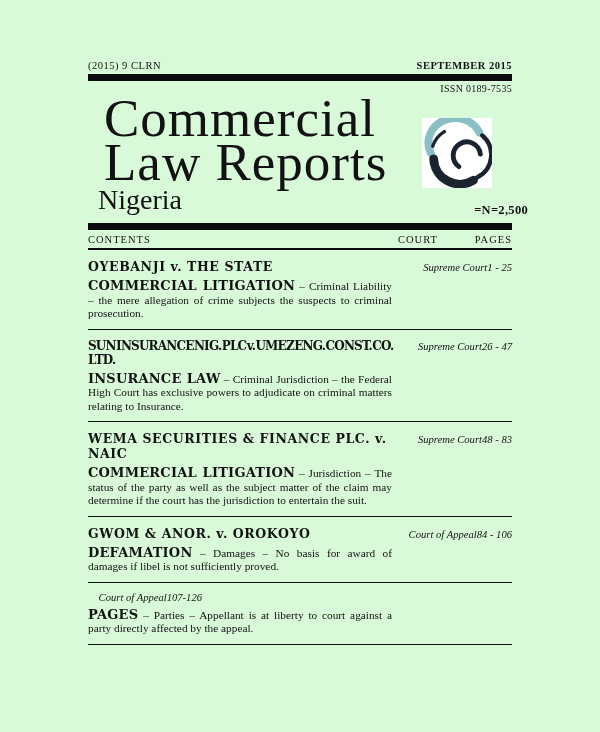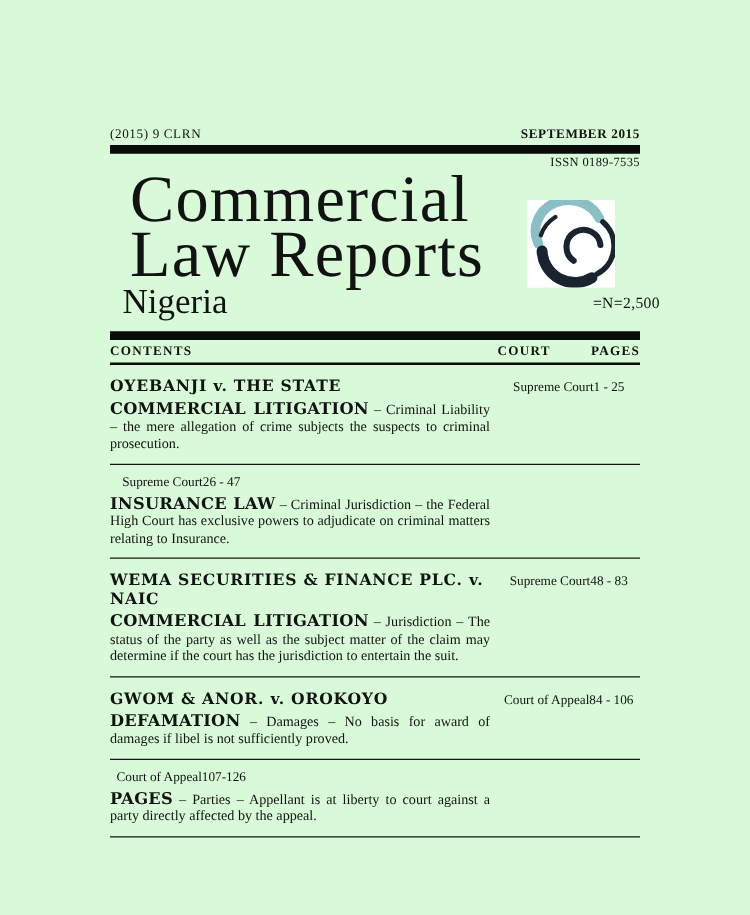--- a/index.html
+++ b/index.html
@@ -6,67 +6,67 @@
   html,body { width:600px; height:732px; }
   body {
     font-family:"Liberation Serif", serif;
     color:#121212;
     overflow:hidden;
   }
   .content {
     position:relative;
     margin-left:88px;
     width:424px;
-    padding-top:102px;
+    padding-top:60px;
   }
   
   .toprow {
     display:flex; justify-content:space-between; align-items:baseline;
     font-size:10.5px; letter-spacing:0.5px;
   }
   .issue-date { font-weight:bold; }
   .rule-thick { height:7px; background:#0b0b0b; margin-top:3px; }
   .issn-row { text-align:right; font-size:10px; letter-spacing:0.3px; margin-top:2px; }
 
   
   .masthead { position:relative; padding:2px 0 4px 16px; }
   .m-line1, .m-line2 { font-size:53px; line-height:44px; letter-spacing:1px; white-space:nowrap; }
   .m-line3 { font-size:28px; line-height:32px; margin-left:-6px; }
   .logo-box {
     position:absolute; right:20px; top:24px;
     width:70px; height:70px; background:#ffffff;
   }
   .logo-box svg { width:100%; height:100%; display:block; }
   .price {
-    position:absolute; right:-16px; bottom:12px;
-    font-weight:normal; font-size:12.5px; letter-spacing:0.3px;text-align:center;
+    position:absolute; right:-16px; bottom:2px;
+    font-weight:bold; font-size:12.5px; letter-spacing:0.3px;text-align:center;
   }
 
   
   .c-header {
     display:flex; justify-content:space-between; align-items:baseline;
-    font-weight:bold; font-size:10.5px; letter-spacing:1px;
+    font-weight:normal; font-size:10.5px; letter-spacing:1px;
     padding:4px 0 3px;
     border-bottom:2px solid #0b0b0b;
   }
   .right-col {
     width:114px; flex-shrink:0;
     display:flex; justify-content:space-between; align-items:flex-end;margin-left:25px;
   }
 
   
   .entry { padding:9px 0 8px; border-bottom:1.6px solid #151515; }
   .entry-row { display:flex; justify-content:space-between; align-items:baseline; }
   .case {
     font-family:"DejaVu Serif", serif;
     font-weight:bold; font-size:12.5px; letter-spacing:0.6px;
     flex:1; padding-right:4px;
   }
   .case.tight { letter-spacing:-0.8px; word-spacing:-3px; font-size:12px; }
-  .court-pages { width:114px; flex-shrink:0; display:flex; justify-content:center; align-items:baseline; font-size:10.6px; }
+  .court-pages { width:114px; flex-shrink:0; display:flex; justify-content:flex-end; align-items:baseline; font-size:10.6px;font-style:italic; }
   .summary {
     width:304px; margin-top:5px;
     font-size:11.3px; line-height:13.5px; text-align:justify;
   }
   .topic { font-family:"DejaVu Serif", serif; font-size:13px; letter-spacing:0.2px; }
 </style>
 </head>
 <body style="background: rgb(216, 250, 216); color: rgb(18, 18, 18);">
 
 <div class="content">
@@ -116,20 +116,21 @@
       <span class="court-pages">
         <span>Supreme Court</span>
         <span>1 - 25</span>
       </span>
     </div>
     <p class="summary"><b class="topic">COMMERCIAL LITIGATION</b> <span>– Criminal Liability – the mere allegation of crime subjects the suspects to criminal prosecution.</span></p>
   </div>
 
   <div class="entry">
     <div class="entry-row">
+      <span class="case tight">SUN INSURANCE NIG. PLC v. UMEZ ENG. CONST. CO. LTD.</span>
       <span class="court-pages">
         <span>Supreme Court</span>
         <span>26 - 47</span>
       </span>
     </div>
     <p class="summary"><b class="topic">INSURANCE LAW</b> <span>– Criminal Jurisdiction – the Federal High Court has exclusive powers to adjudicate on criminal matters relating to Insurance.</span></p>
   </div>
 
   <div class="entry">
     <div class="entry-row">

